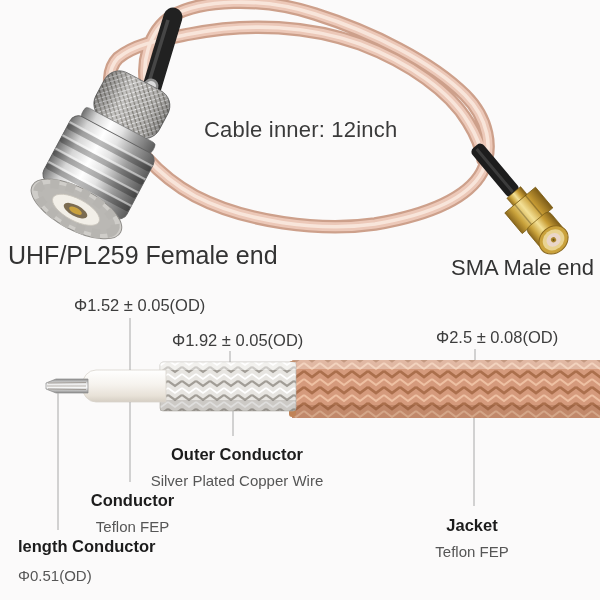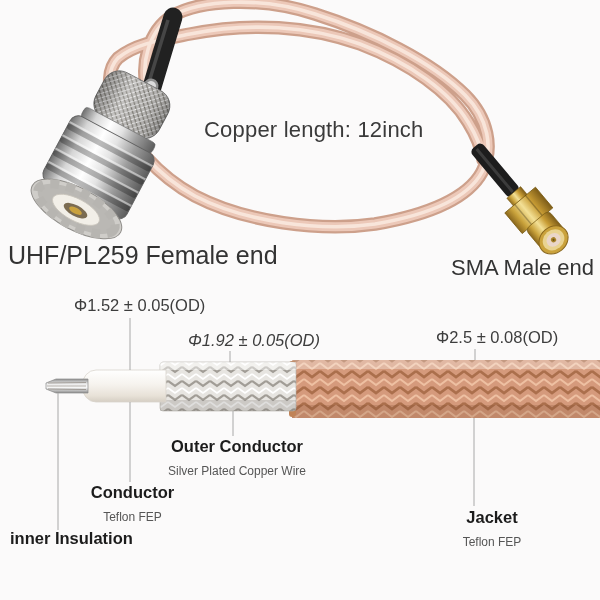--- a/index.html
+++ b/index.html
@@ -8,22 +8,22 @@
     font-family:"Liberation Sans", sans-serif;
     position:relative;
   }
   .stage{position:absolute;left:0;top:0;width:600px;height:600px;}
   svg{position:absolute;left:0;top:0;}
   .lbl{position:absolute;white-space:nowrap;color:#3b3b3b;}
   .photo-caption{font-size:22px;color:#3a3a3a;letter-spacing:.2px;}
   .conn-caption{font-size:23px;color:#333;}
   .dim{font-size:16.5px;color:#3d3d3d;}
   .callout{position:absolute;text-align:center;line-height:1.18;}
-  .callout .t{font-size:16.5px;font-weight:bold;color:#1c1c1c;margin:0;}
-  .callout .s{font-size:12px;color:#565656;margin:8px;}
+  .callout .t{font-size:16.5px;font-weight:bold;color:#1c1c1c;margin:8px;}
+  .callout .s{font-size:15px;color:#565656;margin:8px;}
   .callout.left{text-align:left;line-height:1.32;}
 </style>
 </head>
 <body>
 
 <div class="stage">
 
   <svg width="600" height="600" viewBox="0 0 600 600">
     <defs>
       <linearGradient id="silverAcross" x1="0" y1="0" x2="1" y2="0">
@@ -164,44 +164,45 @@
       <line x1="130" y1="318" x2="130" y2="370"></line>
       <line x1="230" y1="351" x2="230" y2="362"></line>
       <line x1="475" y1="349" x2="475" y2="360"></line>
       <line x1="58" y1="393" x2="58" y2="530"></line>
       <line x1="130" y1="402" x2="130" y2="482"></line>
       <line x1="233" y1="411" x2="233" y2="436"></line>
       <line x1="474" y1="418" x2="474" y2="506"></line>
     </g>
   </svg>
 
-  <div class="lbl photo-caption" style="left:204px;top:117px;">Copper length: 12inch</div>
+  <div class="lbl photo-caption" style="left:204px;top:117px;">Cable inner: 12inch</div>
 
   <div class="lbl conn-caption" style="left:8px;top:241px;font-size:25px;">UHF/PL259 Female end</div>
 
   <div class="lbl conn-caption" style="left:451px;top:255px;font-size:22px;">SMA Male end</div>
 
   <div class="lbl dim" style="left:74px;top:296px;">Φ1.52 ± 0.05(OD)</div>
 
-  <div class="lbl dim" style="left:188px;top:331px;font-style:italic;">Φ1.92 ± 0.05(OD)</div>
+  <div class="lbl dim" style="left:172px;top:331px;">Φ1.92 ± 0.05(OD)</div>
 
   <div class="lbl dim" style="left:436px;top:328px;">Φ2.5 ± 0.08(OD)</div>
 
   <div class="callout" style="left:127px;top:437px;width:220px;">
     <p class="t">Outer Conductor</p>
     <p class="s">Silver Plated Copper Wire</p>
   </div>
 
   <div class="callout" style="left:55px;top:483px;width:155px;">
     <p class="t">Conductor</p>
     <p class="s">Teflon FEP</p>
   </div>
 
   <div class="callout left" style="left:10px;top:528px;width:230px;">
-    <p class="t">inner Insulation</p>
-  </div>
-
-  <div class="callout" style="left:412px;top:508px;width:160px;">
+    <p class="t">length Conductor</p>
+    <p class="s">Φ0.51(OD)</p>
+  </div>
+
+  <div class="callout" style="left:392px;top:508px;width:160px;">
     <p class="t">Jacket</p>
     <p class="s">Teflon FEP</p>
   </div>
 
 </div>
 
 </body></html>

